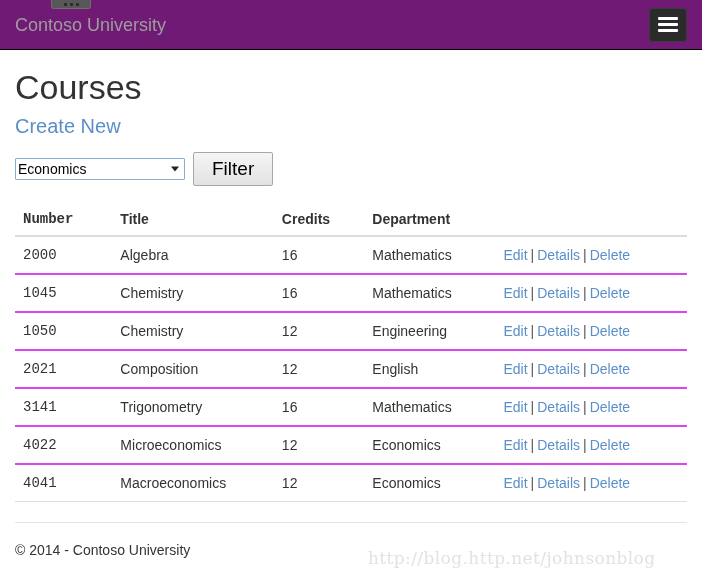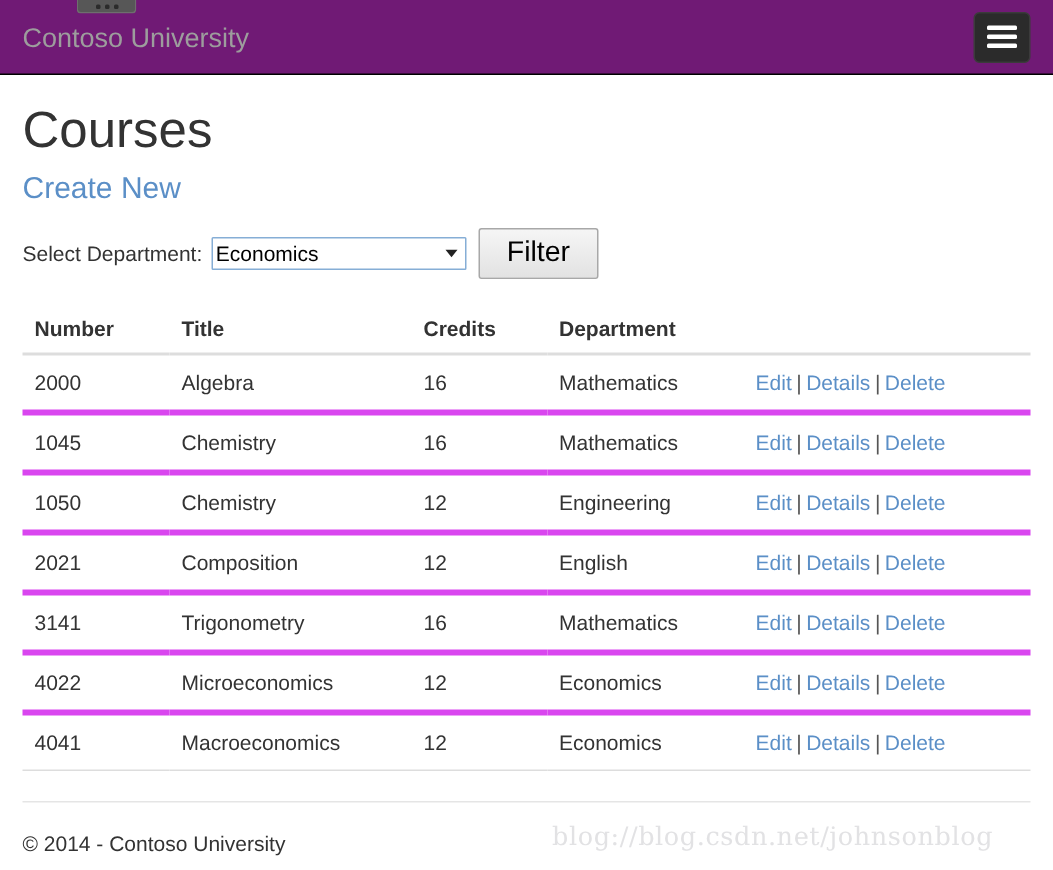--- a/index.html
+++ b/index.html
@@ -181,29 +181,29 @@
   table.courses th {
     text-align: left;
     font-weight: bold;
     color: #333333;
     padding: 8px 8px 8px 8px;
     border-bottom: 2px solid #dddddd;
     vertical-align: bottom;
   }
   table.courses td {
     padding: 10px 8px;
-    border-top: 4px solid #d946ef;
+    border-top: 2px solid #d946ef;
     color: #333333;
     vertical-align: middle;
   }
   table.courses tbody tr:first-child td { border-top: none; }
   table.courses tbody tr td { border-bottom: 1px solid #dddddd; }
   table.courses tbody tr:last-child td { border-bottom: 1px solid #dddddd; }
 
-  .col-number  { width: 95px; }
+  .col-number  { width: 95px; font-family: Liberation Mono, monospace; }
   .col-title   { width: 163px; }
   .col-credits { width: 86px; }
   .col-dept    { width: 131px; }
   .col-actions { width: 197px; }
 
   .actions a { color: #5b8fc7; text-decoration: none; }
   .actions .sep { color: #555555; padding: 0 3px; }
 
   
   .footer {
@@ -247,21 +247,20 @@
 
 <div class="container">
 
   <h1 class="page-title">Courses</h1>
 
   <p class="create-new-row">
     <a class="link" href="#">Create New</a>
   </p>
 
   <div class="filter-form">
-    <span class="filter-label">Select Department:</span>
     <span class="select-wrap">
       <select class="dept-select">
         <option>Economics</option>
       </select>
       <span class="caret"></span>
     </span>
     <button class="filter-btn">Filter</button>
   </div>
 
   <table class="courses">
@@ -325,13 +324,13 @@
           <td class="col-actions actions"><a href="#">Edit</a><span class="sep">|</span><a href="#">Details</a><span class="sep">|</span><a href="#">Delete</a></td>
         </tr>
       </tbody>
   </table>
 
   <div class="footer">
     <span>© 2014 - Contoso University</span>
   </div>
 </div>
 
-<div class="watermark">blog://blog.csdn.net/johnsonblog</div>
+<div class="watermark">http://blog.http.net/johnsonblog</div>
 
 </body></html>

